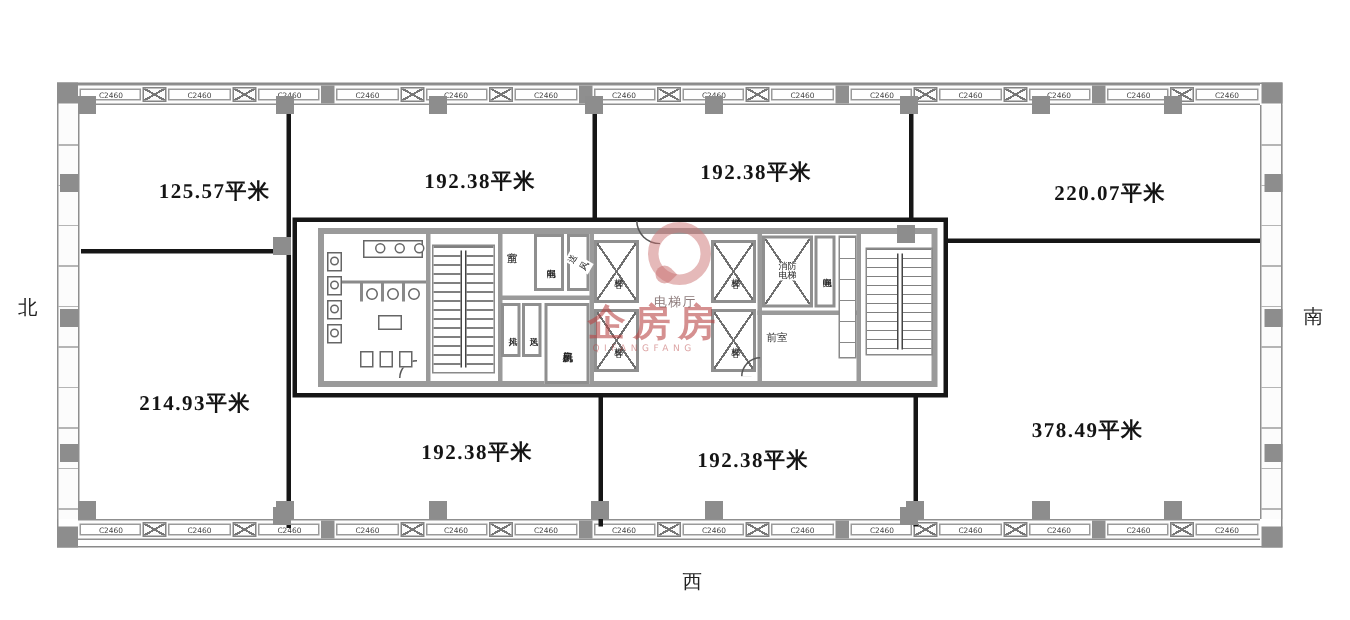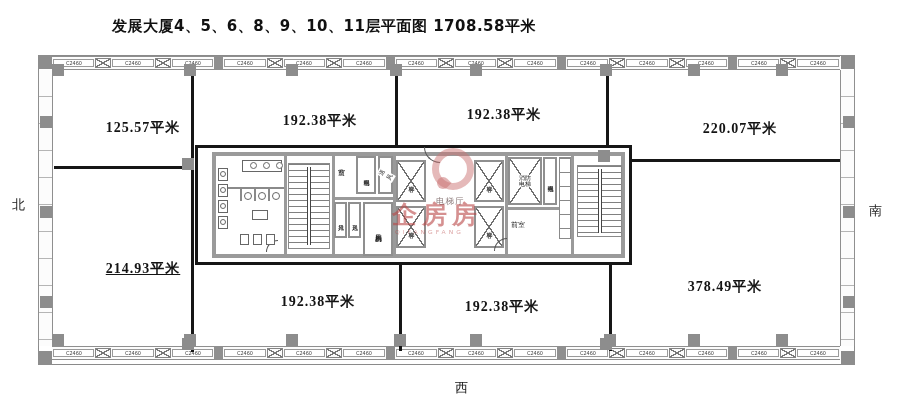--- a/index.html
+++ b/index.html
@@ -61,21 +61,20 @@
   .wm-text{position:absolute;left:392px;top:198px;font-size:25px;font-weight:bold;
            color:rgba(185,70,70,.6);letter-spacing:5px;white-space:nowrap;}
   .wm-sub{position:absolute;left:395px;top:229px;font-size:8px;letter-spacing:4px;
           transform:scale(.75);transform-origin:left top;color:rgba(185,70,70,.5);white-space:nowrap;}
 </style>
 </head>
 <body>
 
 <div class="canvas">
 
-  <div class="title">发展大厦4、5、6、8、9、10、11层平面图 1708.58平米</div>
 
   <div class="compass" style="left:12px;top:196px;">北</div>
   <div class="compass" style="left:869px;top:202px;">南</div>
   <div class="compass" style="left:455px;top:379px;">西</div>
 
   <div class="building"></div>
   <div class="band" id="win-top" style="left:52px;top:56px;width:788px;height:14px;">
       <div class="win">
         <span>C2460</span>
       </div>
@@ -201,21 +200,21 @@
   <div class="wb" style="left:395px;top:69px;width:3px;height:77px;"></div>
   <div class="wb" style="left:606px;top:69px;width:3px;height:77px;"></div>
   <div class="wb" style="left:630px;top:159px;width:210px;height:3px;"></div>
   <div class="wb" style="left:399px;top:264px;width:3px;height:87px;"></div>
   <div class="wb" style="left:609px;top:264px;width:3px;height:87px;"></div>
 
   <div class="room-label" style="left:143px;top:128px;">125.57平米</div>
   <div class="room-label" style="left:320px;top:121px;">192.38平米</div>
   <div class="room-label" style="left:504px;top:115px;">192.38平米</div>
   <div class="room-label" style="left:740px;top:129px;">220.07平米</div>
-  <div class="room-label" style="left:143px;top:269px;text-decoration:underline;">214.93平米</div>
+  <div class="room-label" style="left:130px;top:269px;">214.93平米</div>
   <div class="room-label" style="left:318px;top:302px;">192.38平米</div>
   <div class="room-label" style="left:502px;top:307px;">192.38平米</div>
   <div class="room-label" style="left:725px;top:287px;">378.49平米</div>
 
   <div class="core-outline"></div>
   <div class="core-gray"></div>
 
   <div class="wg" style="left:284px;top:152px;width:3px;height:106px;"></div>
   <div class="wg" style="left:332px;top:152px;width:3px;height:106px;"></div>
   <div class="wg" style="left:393px;top:152px;width:3px;height:106px;"></div>

